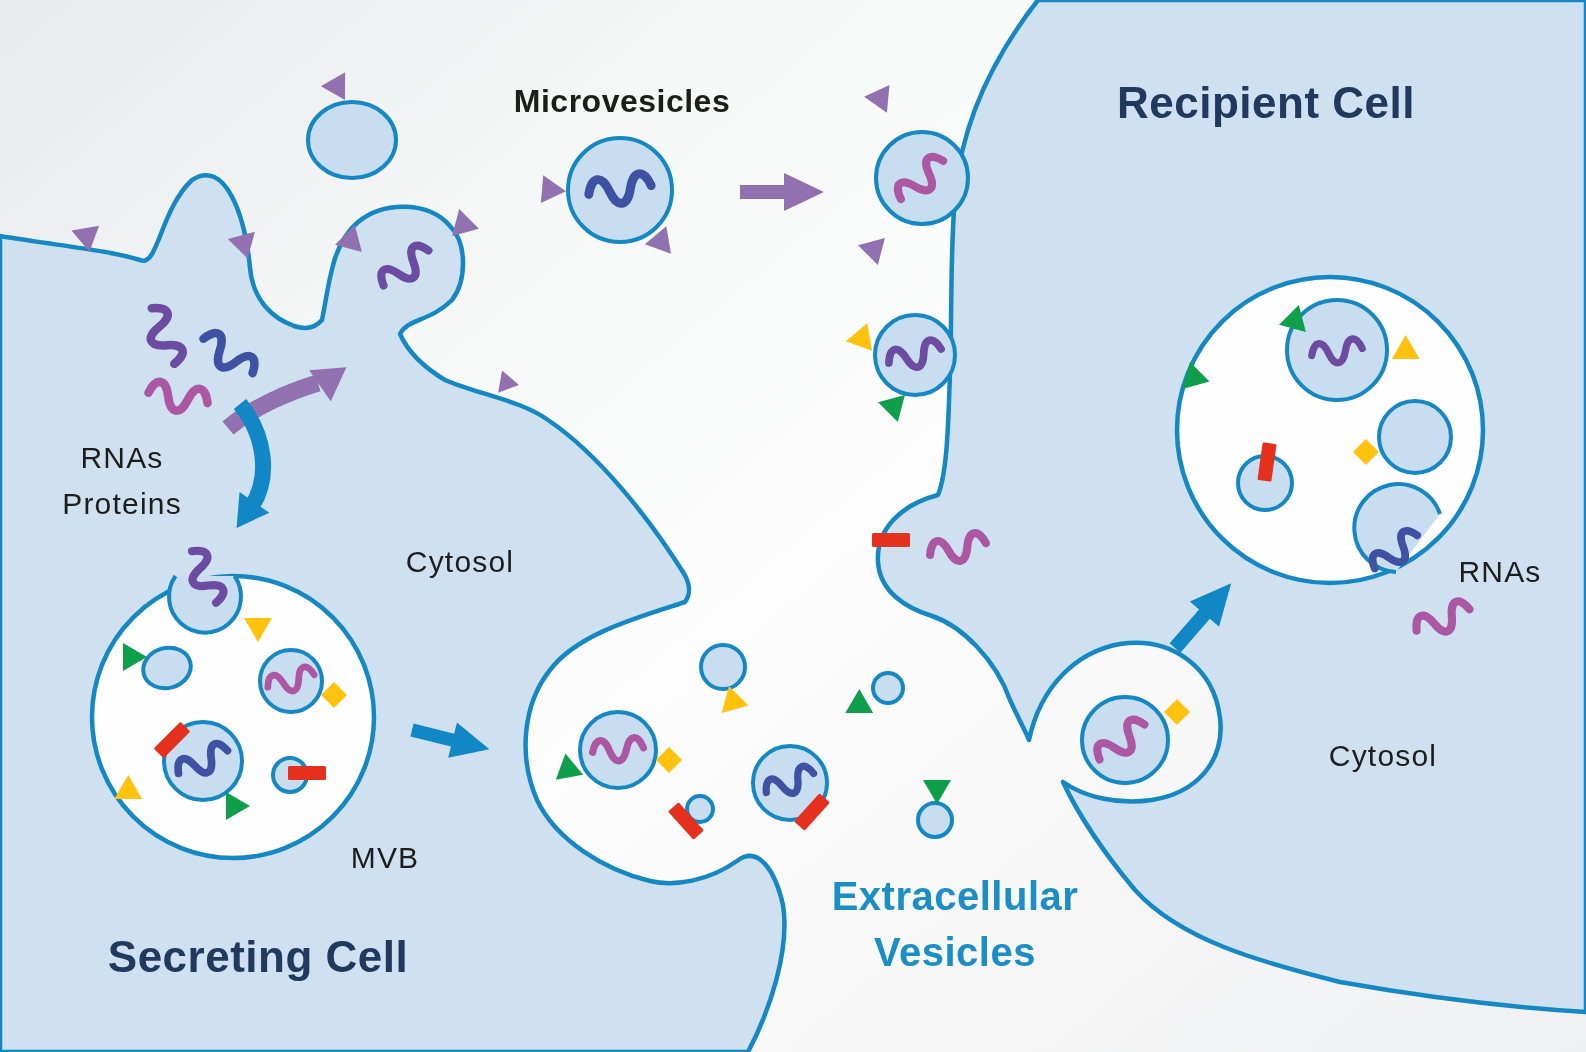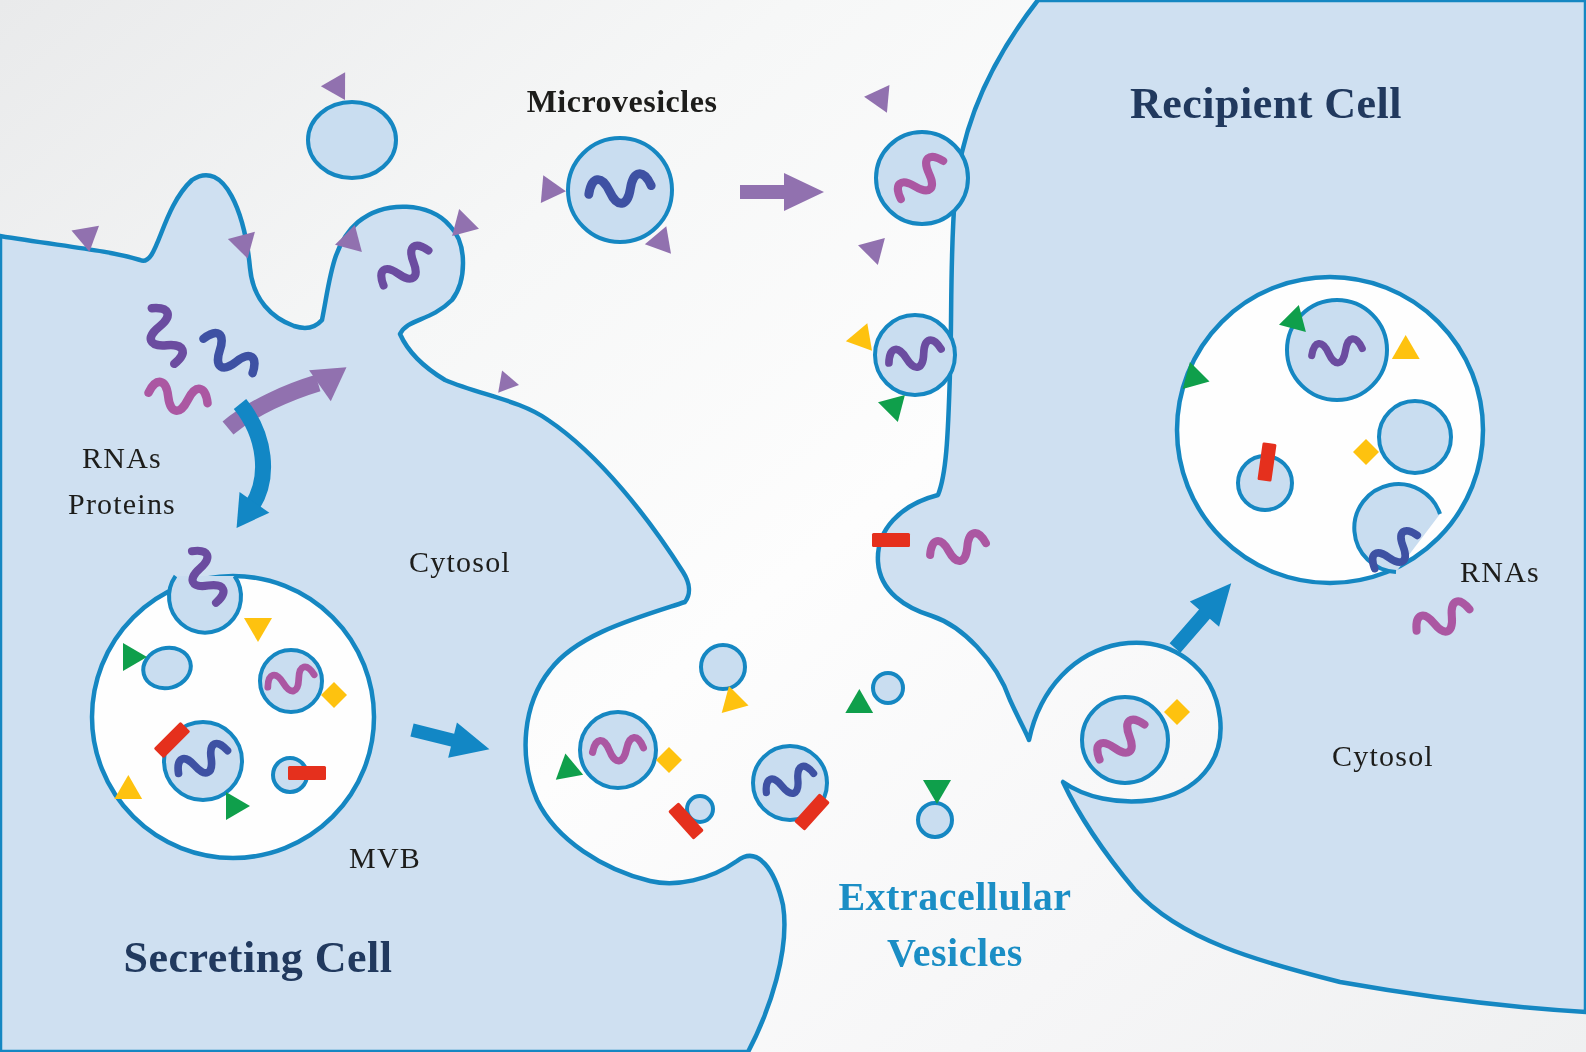--- a/index.html
+++ b/index.html
@@ -1,21 +1,21 @@
 <!DOCTYPE html>
 <html><head>
 <meta charset="utf-8">
 <style>
   html,body{margin:0;padding:0;background:#ffffff;}
   .stage{
     position:relative;
     width:1586px;height:1052px;
     overflow:hidden;
     background:linear-gradient(140deg,#e9eaeb 0%,#f6f7f7 28%,#fdfdfd 52%,#f6f6f7 78%,#eff0f1 100%);
-    font-family:Liberation Serif, serif;
+    font-family:Liberation Sans, sans-serif;
   }
   svg{position:absolute;left:0;top:0;}
   .cell{fill:#cfe0f1;stroke:#1587c2;stroke-width:4.5;stroke-linejoin:round;}
   .organelle{fill:#fefefe;stroke:#1587c2;stroke-width:4.5;}
   .ves{fill:#c9ddf0;stroke:#1587c2;stroke-width:4;}
   .rna{fill:none;stroke-width:8.5;stroke-linecap:round;stroke-linejoin:round;}
   .curved-arrow{fill:none;stroke-linecap:butt;}
   .lbl{fill:#1d1d1b;font-size:30px;letter-spacing:1.2px;}
   .lbl-bold{fill:#1d1d1b;font-size:32px;font-weight:bold;letter-spacing:0.5px;}
   .lbl-title{fill:#21395e;font-size:44px;font-weight:bold;letter-spacing:0.5px;}

